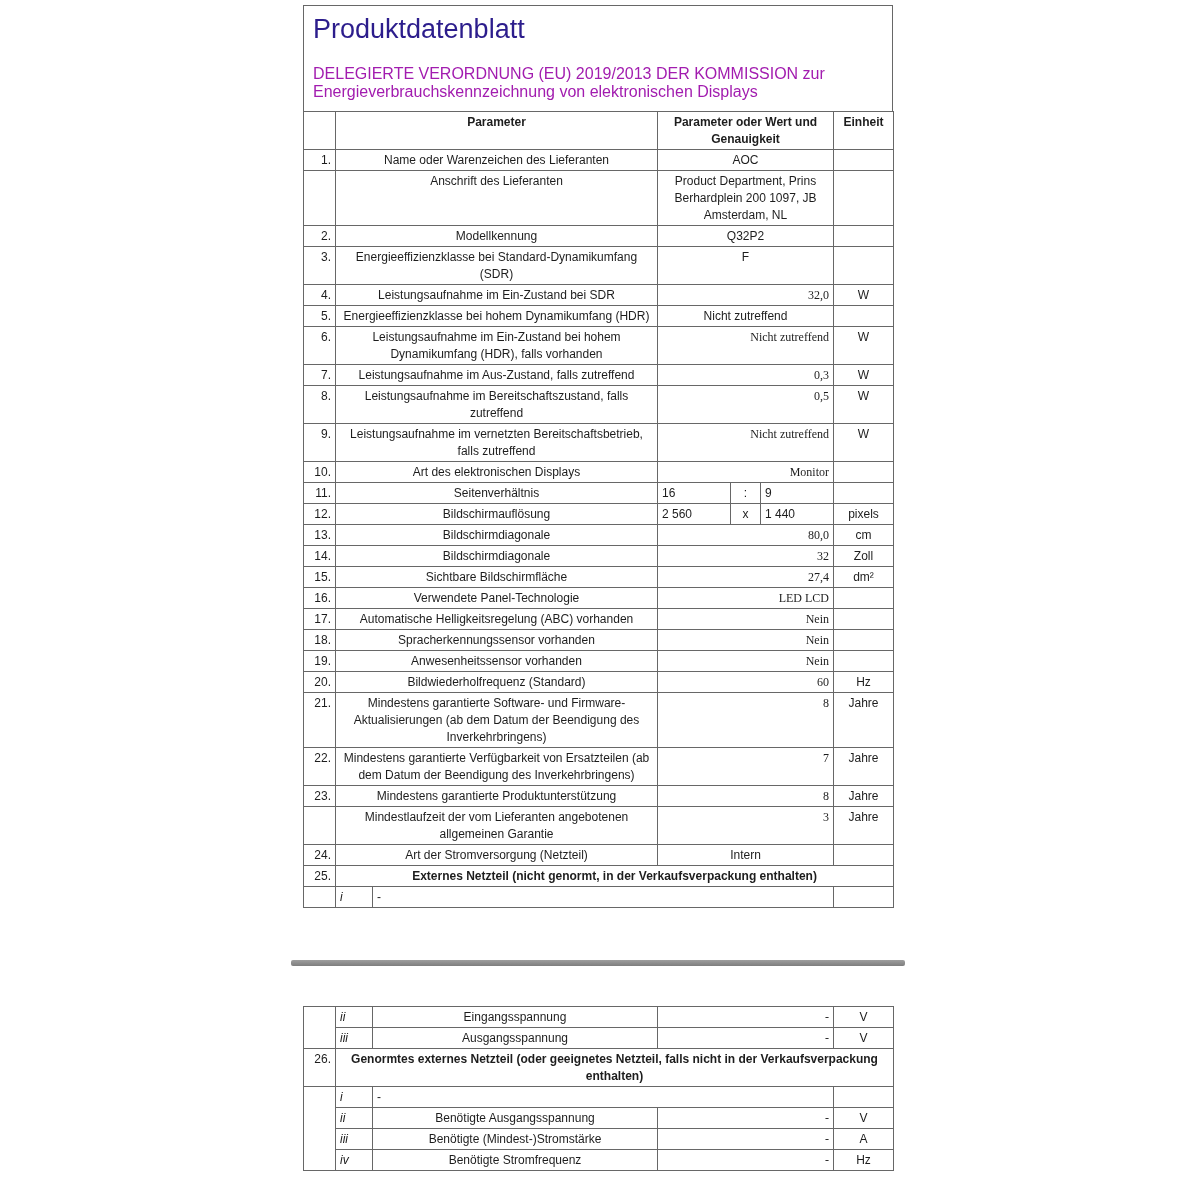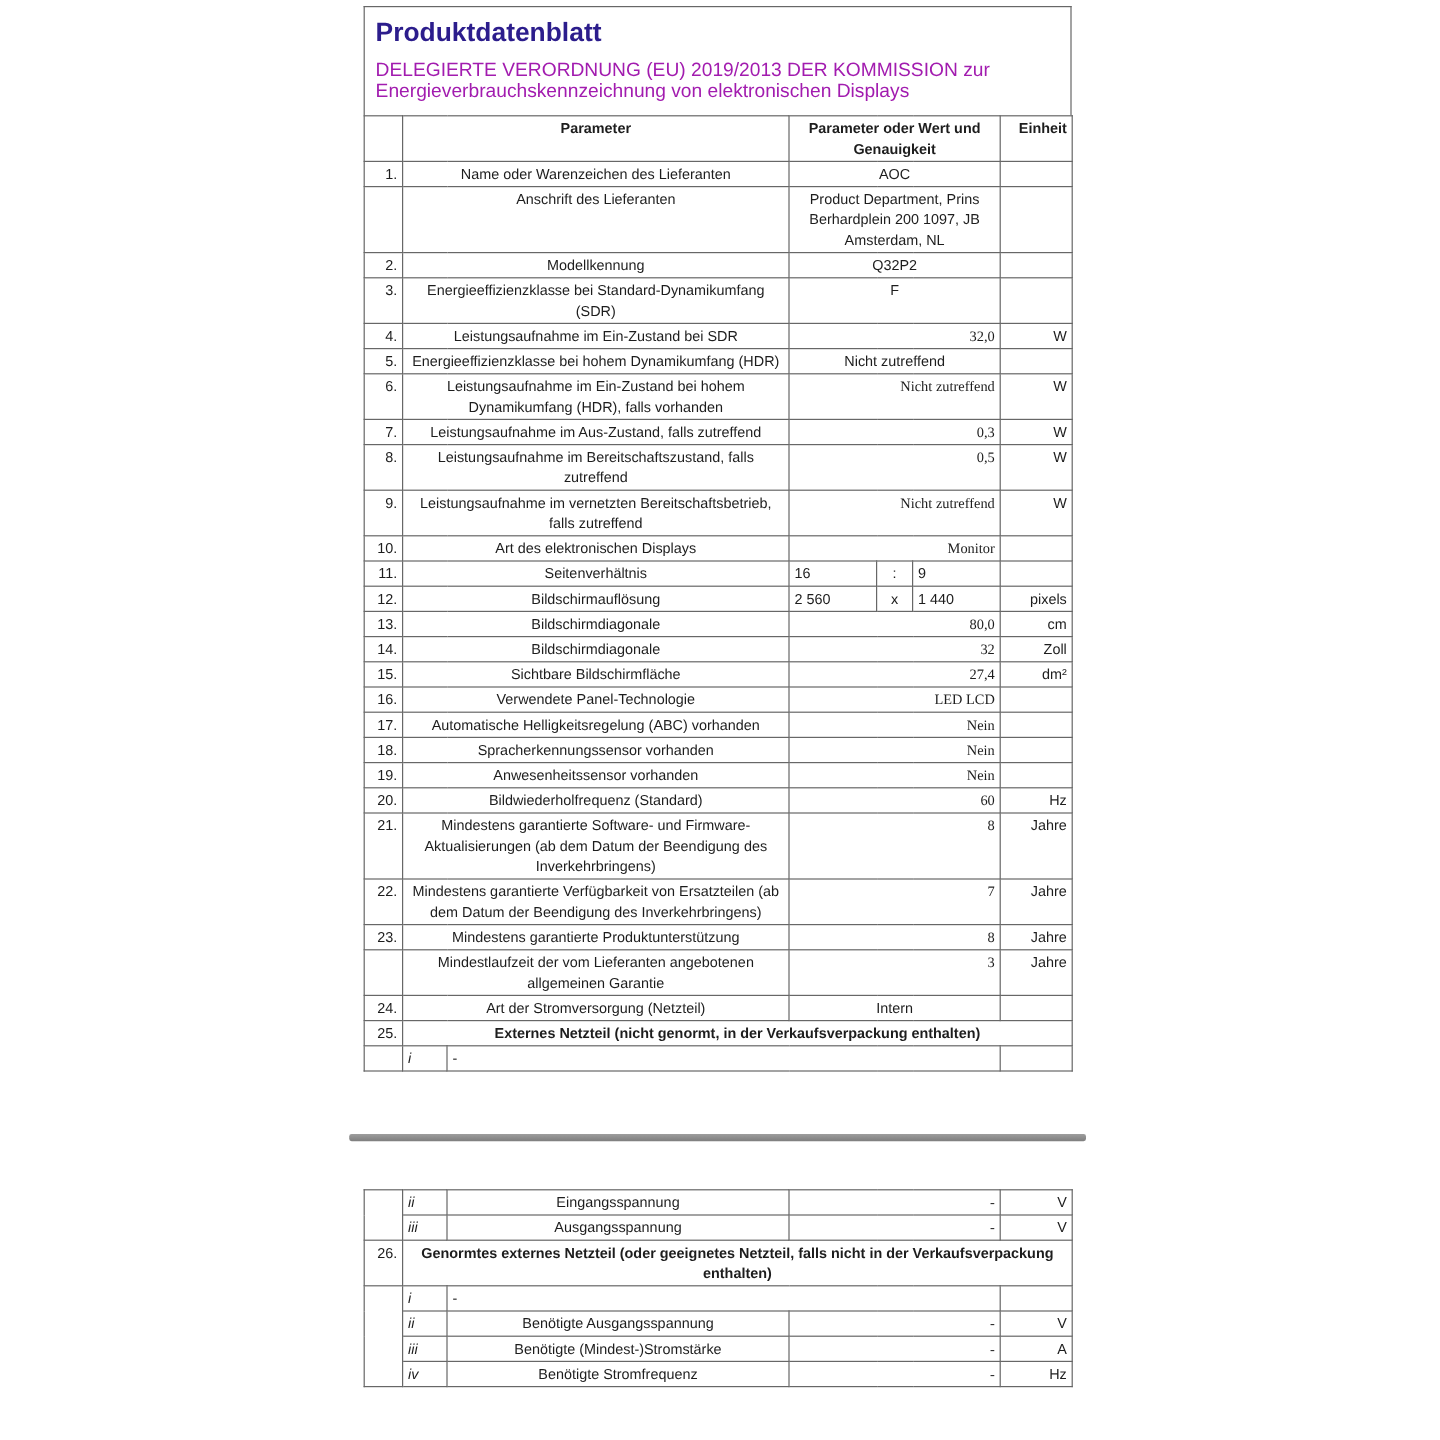--- a/index.html
+++ b/index.html
@@ -16,23 +16,23 @@
     left: 303px;
     top: 5px;
     width: 590px;
   }
   .title-box {
     border: 1px solid #676767;
     border-bottom: none;
     padding: 8px 10px 11px 9px;
   }
   .doc-title {
-    margin: 0 0 10px 0;
-    font-size: 22px;
-    font-weight: bold;
+    margin: 0 0 20px 0;
+    font-size: 27px;
+    font-weight: normal;
     color: #2c1d8c;
     letter-spacing: 0px;
   }
   .doc-sub {
     margin: 0;
     font-size: 16px;
     line-height: 17.5px;
     color: #a21caf;
   }
   table.sheet {
@@ -49,21 +49,21 @@
     overflow: hidden;
   }
   table.sheet tr.head td { font-weight: bold; }
   td.num   { text-align: right; padding-right: 5px; }
   td.label { text-align: center;  padding-left: 5px; }
   td.val   {}
   td.vl    { text-align: center;  padding-left: 7px; }
   td.vr    { text-align: right; padding-right: 6px; font-family: Liberation Serif, serif; }
   td.va, td.vb { text-align: left; }
   td.vm    { text-align: center; }
-  td.unit  { text-align: right; padding-left: 6px; }
+  td.unit  { text-align: center; padding-left: 6px; }
   td.roman { font-style: italic; padding-left: 8px; }
   td.spancell { text-align: center; padding-left: 5px; font-weight: bold; }
   td.dashcell { text-align: left; padding-left: 5px; }
   td.no-top { border-top: none; }
   .page-footer {
     text-align: right;
     font-size: 10px;
     color: #2e2e2e;
     margin: 3px 1px 0 0;
   }

